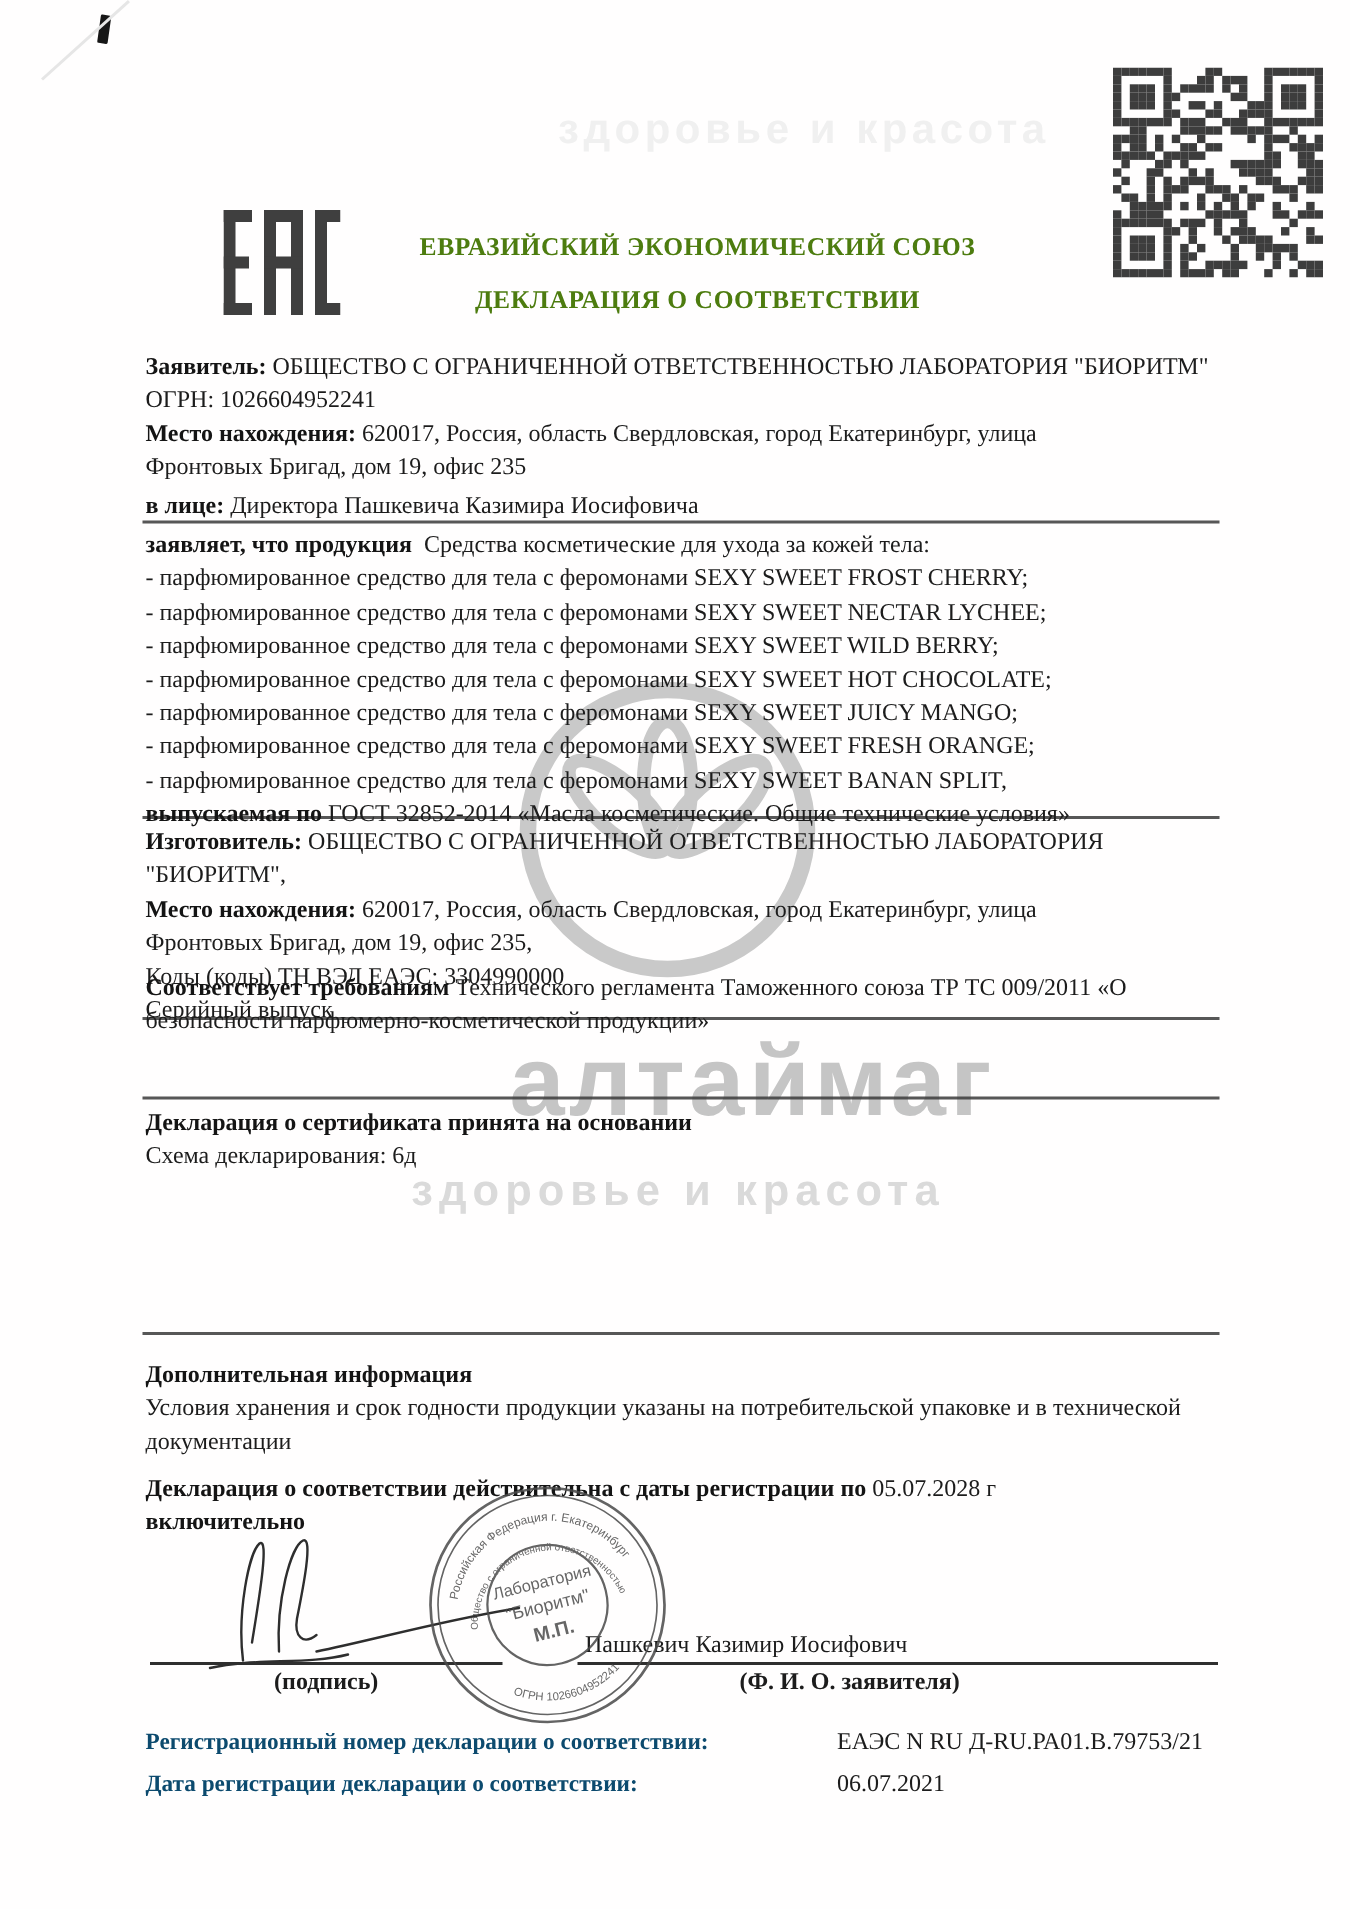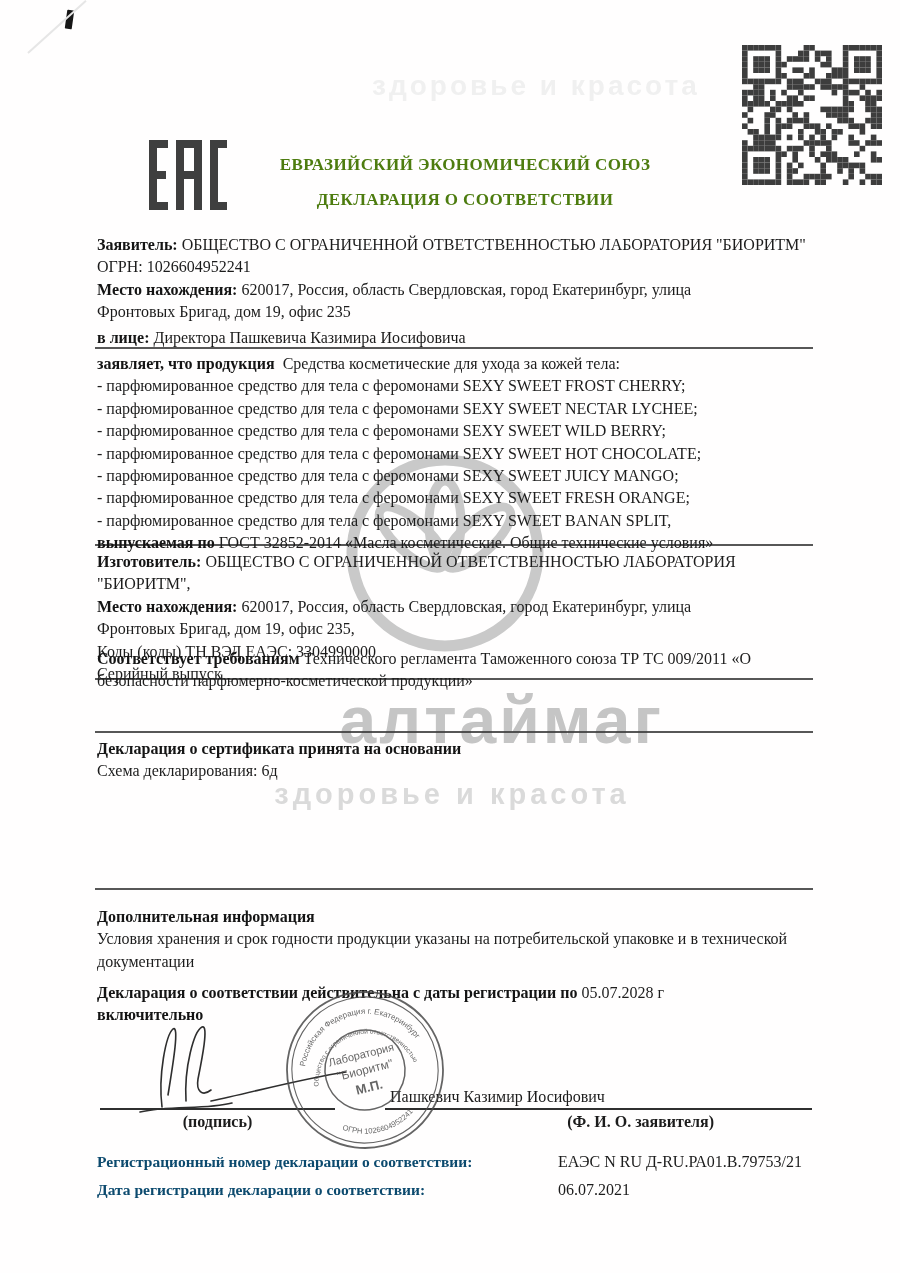--- a/index.html
+++ b/index.html
@@ -489,21 +489,21 @@
         <text x="0" y="4" text-anchor="middle" font-size="12">"Биоритм"</text>
         <text x="0" y="22" text-anchor="middle" font-size="13" font-weight="bold">М.П.</text>
       </g>
     </g>
   </svg>
 
   <div class="sig-line" style="left:100px;top:1108px;width:235px;"></div>
   <div class="sig-line" style="left:385px;top:1108px;width:427px;"></div>
   <div class="abs txt body-text" style="left:390px;top:1086px;">Пашкевич Казимир Иосифович</div>
   <div class="abs txt caption" style="left:100px;top:1113px;width:235px;text-align:center;">(подпись)</div>
-  <div class="abs txt caption" style="left:454px;top:1113px;width:260px;text-align:right;">(Ф. И. О. заявителя)</div>
+  <div class="abs txt caption" style="left:493px;top:1113px;width:260px;text-align:left;">(Ф. И. О. заявителя)</div>
 
   <div class="col txt reg-grid" style="top:1151px;">
     <div class="reg-label">Регистрационный номер декларации о соответствии:</div>
     <div class="reg-value">ЕАЭС N RU Д-RU.РА01.В.79753/21</div>
     <div class="reg-label">Дата регистрации декларации о соответствии:</div>
     <div class="reg-value">06.07.2021</div>
   </div>
 
 </div>
 

